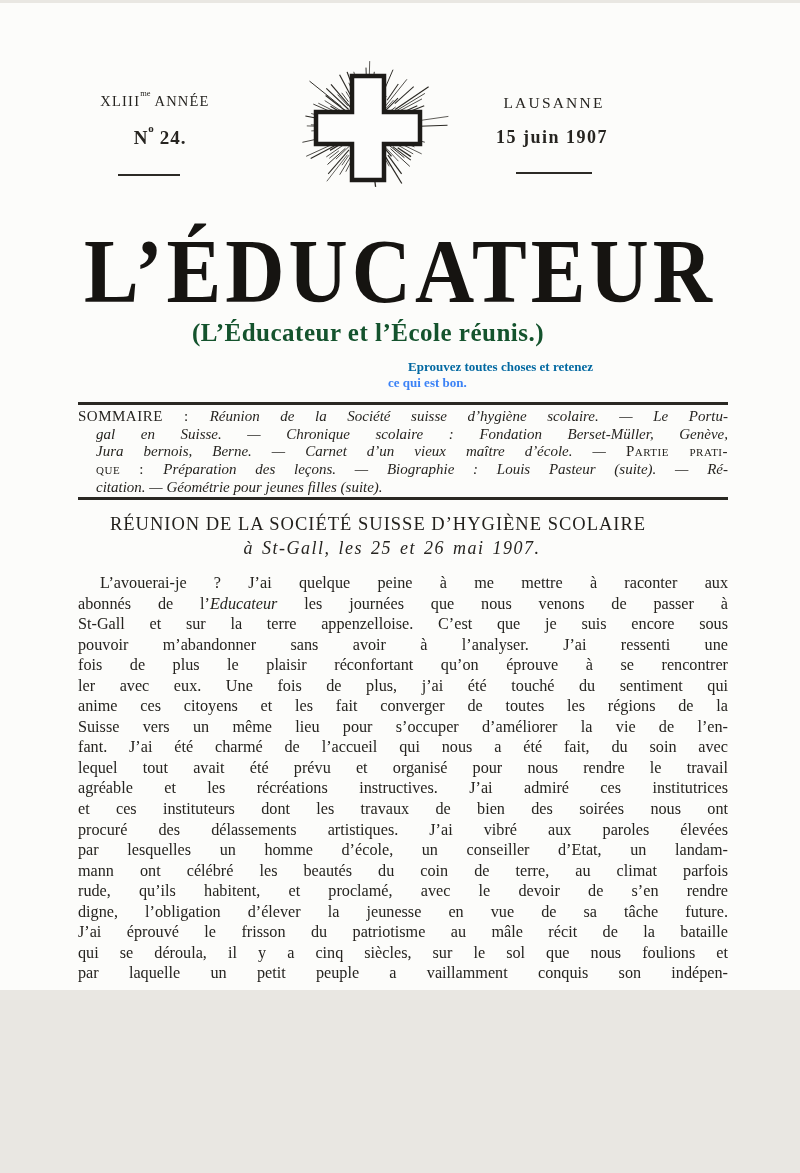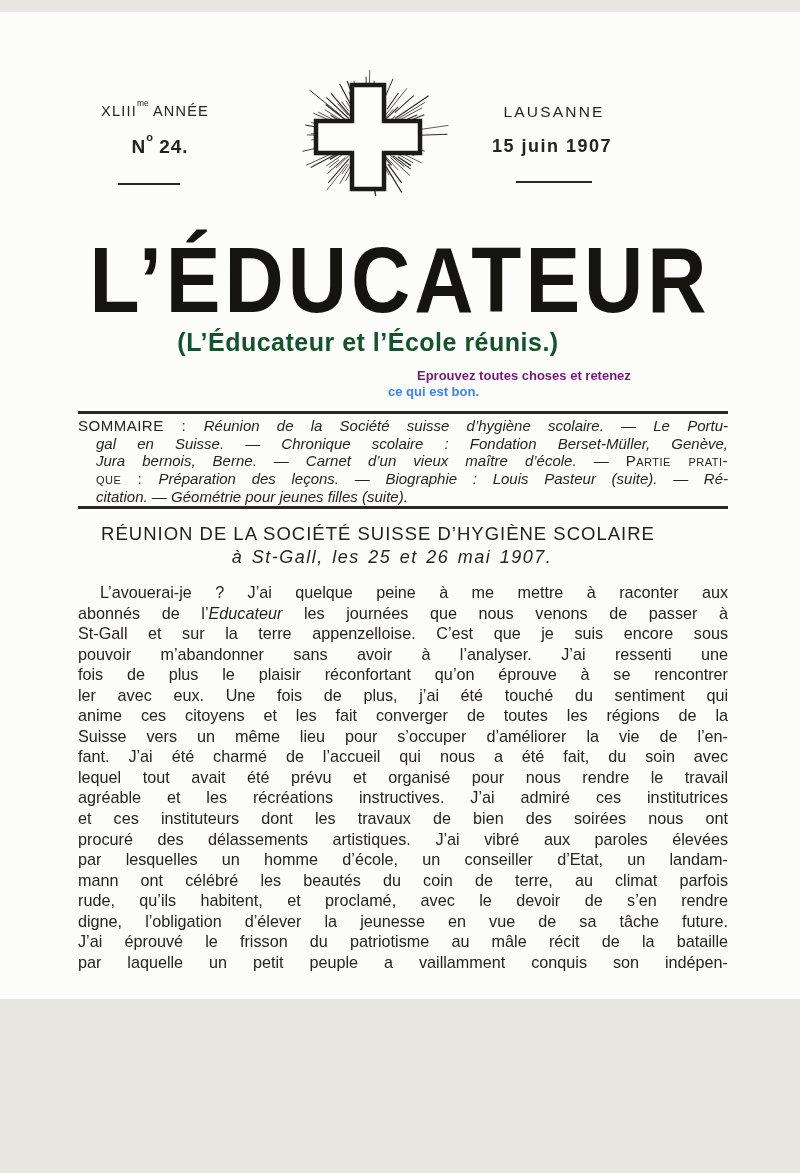--- a/index.html
+++ b/index.html
@@ -1,22 +1,22 @@
 <!DOCTYPE html>
 <html><head>
 <meta charset="utf-8">
 <style>
   html, body { margin: 0; padding: 0; background: #e9e7e2; }
   .page {
     position: relative;
     width: 800px;
     height: 987px;
-    margin: 12px auto;
+    margin: 3px auto;
     background: #fcfcfa;
-    font-family: Liberation Sans, sans-serif;
+    font-family: Liberation Serif, serif;
     color: #262420;
     overflow: hidden;
   }
   .abs { position: absolute; }
   .nowrap { white-space: nowrap; }
   .center-x { transform: translateX(-50%); }
 
   
   .annee {
     left: 155px; top: 90px;
@@ -48,21 +48,21 @@
     font-size: 82px; font-weight: bold; letter-spacing: 4px;
     transform: translateX(-50%) scaleY(1.12);
     transform-origin: top center;
     color: #161411;
   }
   .journal-subtitle {
     left: 368px; top: 316px;
     font-size: 25px; font-weight: bold; letter-spacing: 0.5px;
     color: #14532d;
   }
-  .motto-1 { left: 417px; top: 356px; font-size: 13px; font-weight: bold; color: #701a75; }
+  .motto-1 { left: 408px; top: 356px; font-size: 13px; font-weight: bold; color: #0369a1; }
   .motto-2 { left: 388px; top: 372px; font-size: 13px; font-weight: bold; color: #3b82f6; }
 
   
   .rule-top    { left: 78px; top: 399px; width: 650px; height: 2.5px; background: #2a2823; }
   .rule-bottom { left: 78px; top: 494px; width: 650px; height: 2.5px; background: #2a2823; }
   .sommaire { left: 78px; top: 405px; width: 650px; font-size: 15px; line-height: 17.7px; }
   .som-line {
     text-align: justify; text-align-last: justify;
     padding-left: 18px;
   }
@@ -242,16 +242,17 @@
       <div class="body-line">fant. J’ai été charmé de l’accueil qui nous a été fait, du soin avec</div>
       <div class="body-line">lequel tout avait été prévu et organisé pour nous rendre le travail</div>
       <div class="body-line">agréable et les récréations instructives. J’ai admiré ces institutrices</div>
       <div class="body-line">et ces instituteurs dont les travaux de bien des soirées nous ont</div>
       <div class="body-line">procuré des délassements artistiques. J’ai vibré aux paroles élevées</div>
       <div class="body-line">par lesquelles un homme d’école, un conseiller d’Etat, un landam-</div>
       <div class="body-line">mann ont célébré les beautés du coin de terre, au climat parfois</div>
       <div class="body-line">rude, qu’ils habitent, et proclamé, avec le devoir de s’en rendre</div>
       <div class="body-line">digne, l’obligation d’élever la jeunesse en vue de sa tâche future.</div>
       <div class="body-line">J’ai éprouvé le frisson du patriotisme au mâle récit de la bataille</div>
+      <div class="body-line">qui se déroula, il y a cinq siècles, sur le sol que nous foulions et</div>
       <div class="body-line">par laquelle un petit peuple a vaillamment conquis son indépen-</div>
     </div>
 
 </div>
 
 </body></html>

